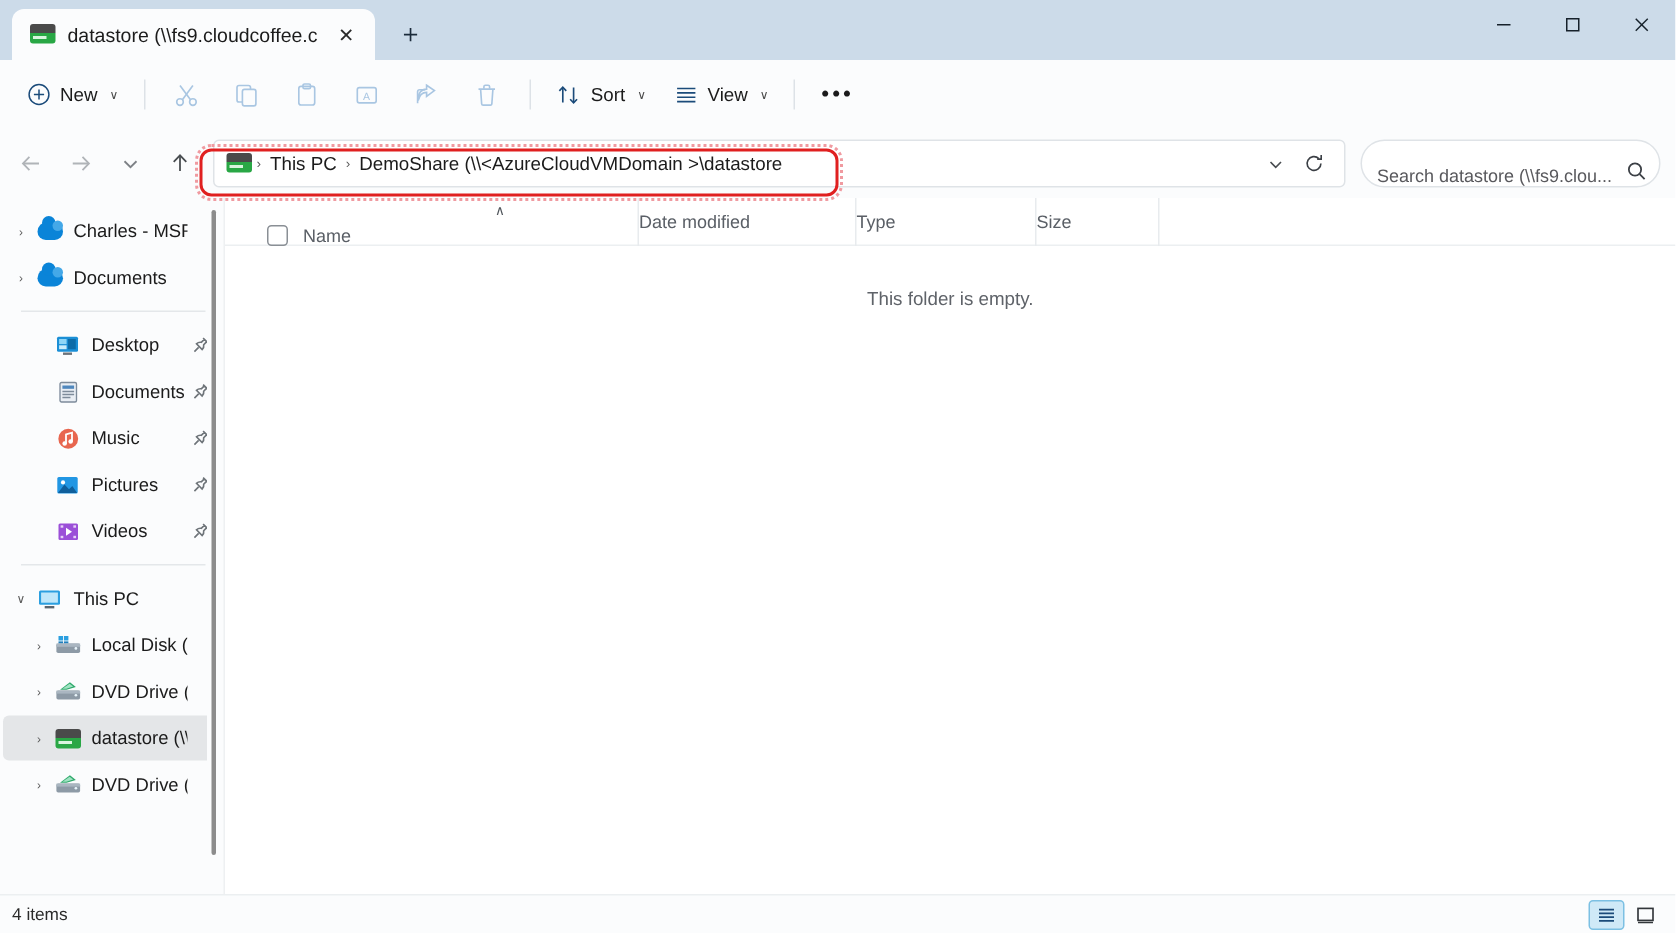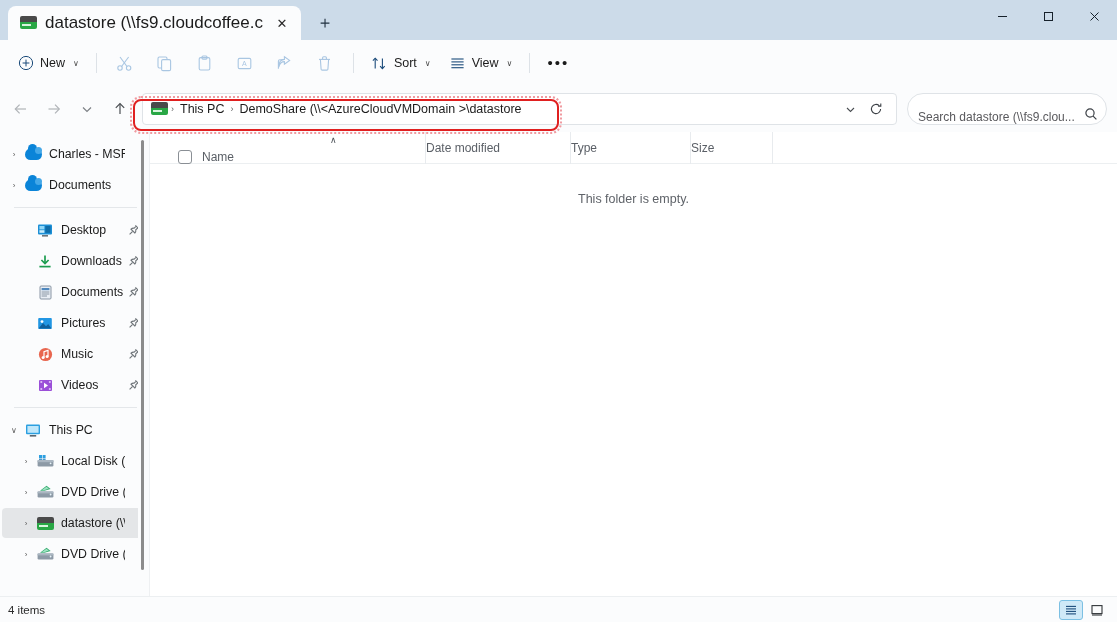--- a/index.html
+++ b/index.html
@@ -33,21 +33,21 @@
     min-width: 208px;
     background: #fbfcfd;
     border-radius: 8px 8px 0 0;
     display: flex; align-items: center;
     padding: 0 8px 0 12px;
     gap: 8px;
     position: relative;
   }
   .tab-icon { width: 17px; height: 14px; position: relative; flex: 0 0 17px; }
   .tab-title {
-    font-size: 17px; color: #1b1b1b;
+    font-size: 13px; color: #1b1b1b;
     white-space: nowrap; overflow: hidden;
     flex: 1 1 auto;
   }
   .tab-close {
     width: 22px; height: 22px; border-radius: 4px;
     display: flex; align-items: center; justify-content: center;
     color: #2a2a2a; font-size: 13px; line-height: 1;
     flex: 0 0 22px;
   }
   .newtab {
@@ -497,78 +497,62 @@
             <span class="nav-label">Desktop</span>
             <span class="pin">
               <svg width="12" height="12" viewBox="0 0 12 12" fill="none" stroke="#6e7479" stroke-width="1.1">
                 <path d="M7.4 1.4 L10.6 4.6 M8.2 2.2 L6.2 4.2 C5 4 3.8 4.4 3 5.2 L6.8 9 C7.6 8.2 8 7 7.8 5.8 L9.8 3.8 M4.4 7.6 L1.6 10.4"></path>
               </svg>
             </span>
           </div>
           <div class="nav-item indent1">
             <span class="exp empty"></span>
             <span class="nav-icon">
-              <svg width="16" height="15" viewBox="0 0 16 15" fill="none" stroke="#1a9c4e" stroke-width="1.7">
-                <line x1="8" y1="1.5" x2="8" y2="9"></line>
-                <path d="M4.4 6 L8 9.6 L11.6 6"></path>
-                <line x1="2.4" y1="12.6" x2="13.6" y2="12.6"></line>
-              </svg>
-            </span>
-            <span class="nav-label">Downloads</span>
-            <span class="pin">
-              <svg width="12" height="12" viewBox="0 0 12 12" fill="none" stroke="#6e7479" stroke-width="1.1">
-                <path d="M7.4 1.4 L10.6 4.6 M8.2 2.2 L6.2 4.2 C5 4 3.8 4.4 3 5.2 L6.8 9 C7.6 8.2 8 7 7.8 5.8 L9.8 3.8 M4.4 7.6 L1.6 10.4"></path>
-              </svg>
-            </span>
-          </div>
-          <div class="nav-item indent1">
-            <span class="exp empty"></span>
-            <span class="nav-icon">
               <svg width="15" height="15" viewBox="0 0 15 15">
                 <rect x="2" y="1" width="11" height="13" rx="1" fill="#e9eef4" stroke="#7d8b9a" stroke-width="0.9"></rect>
                 <rect x="3.6" y="3" width="7.8" height="2.2" fill="#4f87bd"></rect>
                 <line x1="3.6" y1="7" x2="11.4" y2="7" stroke="#7d8b9a" stroke-width="0.9"></line>
                 <line x1="3.6" y1="9" x2="11.4" y2="9" stroke="#7d8b9a" stroke-width="0.9"></line>
                 <line x1="3.6" y1="11" x2="9" y2="11" stroke="#7d8b9a" stroke-width="0.9"></line>
               </svg>
             </span>
             <span class="nav-label">Documents</span>
             <span class="pin">
               <svg width="12" height="12" viewBox="0 0 12 12" fill="none" stroke="#6e7479" stroke-width="1.1">
                 <path d="M7.4 1.4 L10.6 4.6 M8.2 2.2 L6.2 4.2 C5 4 3.8 4.4 3 5.2 L6.8 9 C7.6 8.2 8 7 7.8 5.8 L9.8 3.8 M4.4 7.6 L1.6 10.4"></path>
               </svg>
             </span>
           </div>
           <div class="nav-item indent1">
             <span class="exp empty"></span>
             <span class="nav-icon">
-              <svg width="16" height="15" viewBox="0 0 16 15">
-                <rect x="1.2" y="2" width="13.6" height="11" rx="1" fill="#2196e3"></rect>
-                <circle cx="5" cy="5.6" r="1.4" fill="#ffffff"></circle>
-                <path d="M1.6 12.6 L6 7 L9 10.2 L11.2 8 L14.4 12.6 Z" fill="#0f5f9c"></path>
-              </svg>
-            </span>
-            <span class="nav-label">Pictures</span>
-            <span class="pin">
-              <svg width="12" height="12" viewBox="0 0 12 12" fill="none" stroke="#6e7479" stroke-width="1.1">
-                <path d="M7.4 1.4 L10.6 4.6 M8.2 2.2 L6.2 4.2 C5 4 3.8 4.4 3 5.2 L6.8 9 C7.6 8.2 8 7 7.8 5.8 L9.8 3.8 M4.4 7.6 L1.6 10.4"></path>
-              </svg>
-            </span>
-          </div>
-          <div class="nav-item indent1">
-            <span class="exp empty"></span>
-            <span class="nav-icon">
               <svg width="15" height="15" viewBox="0 0 15 15">
                 <circle cx="7.5" cy="7.5" r="6.6" fill="#e8664f"></circle>
                 <path d="M6 10.6 V4.6 L10 3.4 V9.4" fill="none" stroke="#ffffff" stroke-width="1.2"></path>
                 <circle cx="5.1" cy="10.6" r="1.5" fill="#ffffff"></circle>
                 <circle cx="9.1" cy="9.4" r="1.5" fill="#ffffff"></circle>
               </svg>
             </span>
             <span class="nav-label">Music</span>
+            <span class="pin">
+              <svg width="12" height="12" viewBox="0 0 12 12" fill="none" stroke="#6e7479" stroke-width="1.1">
+                <path d="M7.4 1.4 L10.6 4.6 M8.2 2.2 L6.2 4.2 C5 4 3.8 4.4 3 5.2 L6.8 9 C7.6 8.2 8 7 7.8 5.8 L9.8 3.8 M4.4 7.6 L1.6 10.4"></path>
+              </svg>
+            </span>
+          </div>
+          <div class="nav-item indent1">
+            <span class="exp empty"></span>
+            <span class="nav-icon">
+              <svg width="16" height="15" viewBox="0 0 16 15">
+                <rect x="1.2" y="2" width="13.6" height="11" rx="1" fill="#2196e3"></rect>
+                <circle cx="5" cy="5.6" r="1.4" fill="#ffffff"></circle>
+                <path d="M1.6 12.6 L6 7 L9 10.2 L11.2 8 L14.4 12.6 Z" fill="#0f5f9c"></path>
+              </svg>
+            </span>
+            <span class="nav-label">Pictures</span>
             <span class="pin">
               <svg width="12" height="12" viewBox="0 0 12 12" fill="none" stroke="#6e7479" stroke-width="1.1">
                 <path d="M7.4 1.4 L10.6 4.6 M8.2 2.2 L6.2 4.2 C5 4 3.8 4.4 3 5.2 L6.8 9 C7.6 8.2 8 7 7.8 5.8 L9.8 3.8 M4.4 7.6 L1.6 10.4"></path>
               </svg>
             </span>
           </div>
           <div class="nav-item indent1">
             <span class="exp empty"></span>
             <span class="nav-icon">
               <svg width="15" height="15" viewBox="0 0 15 15">

